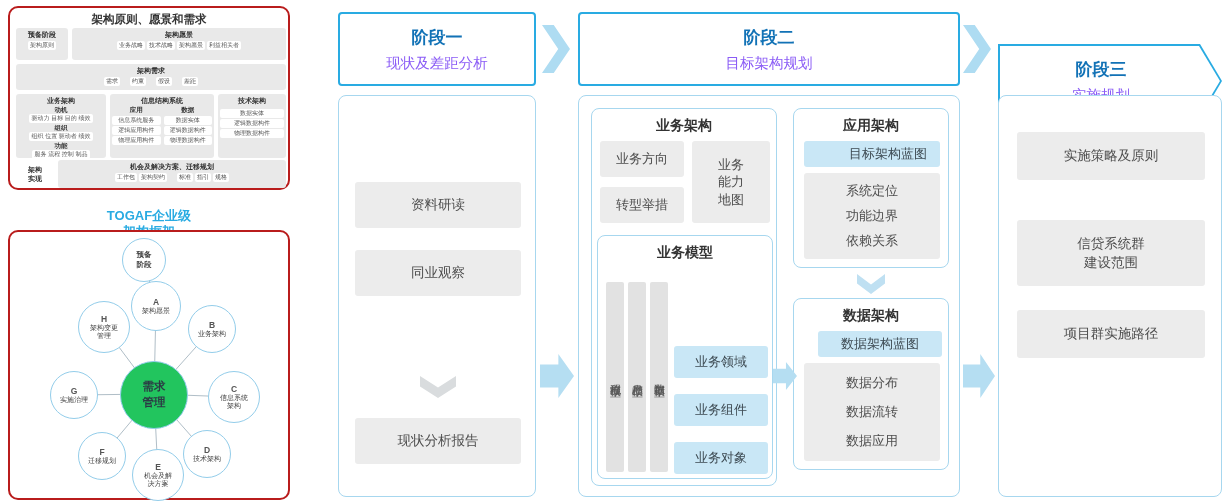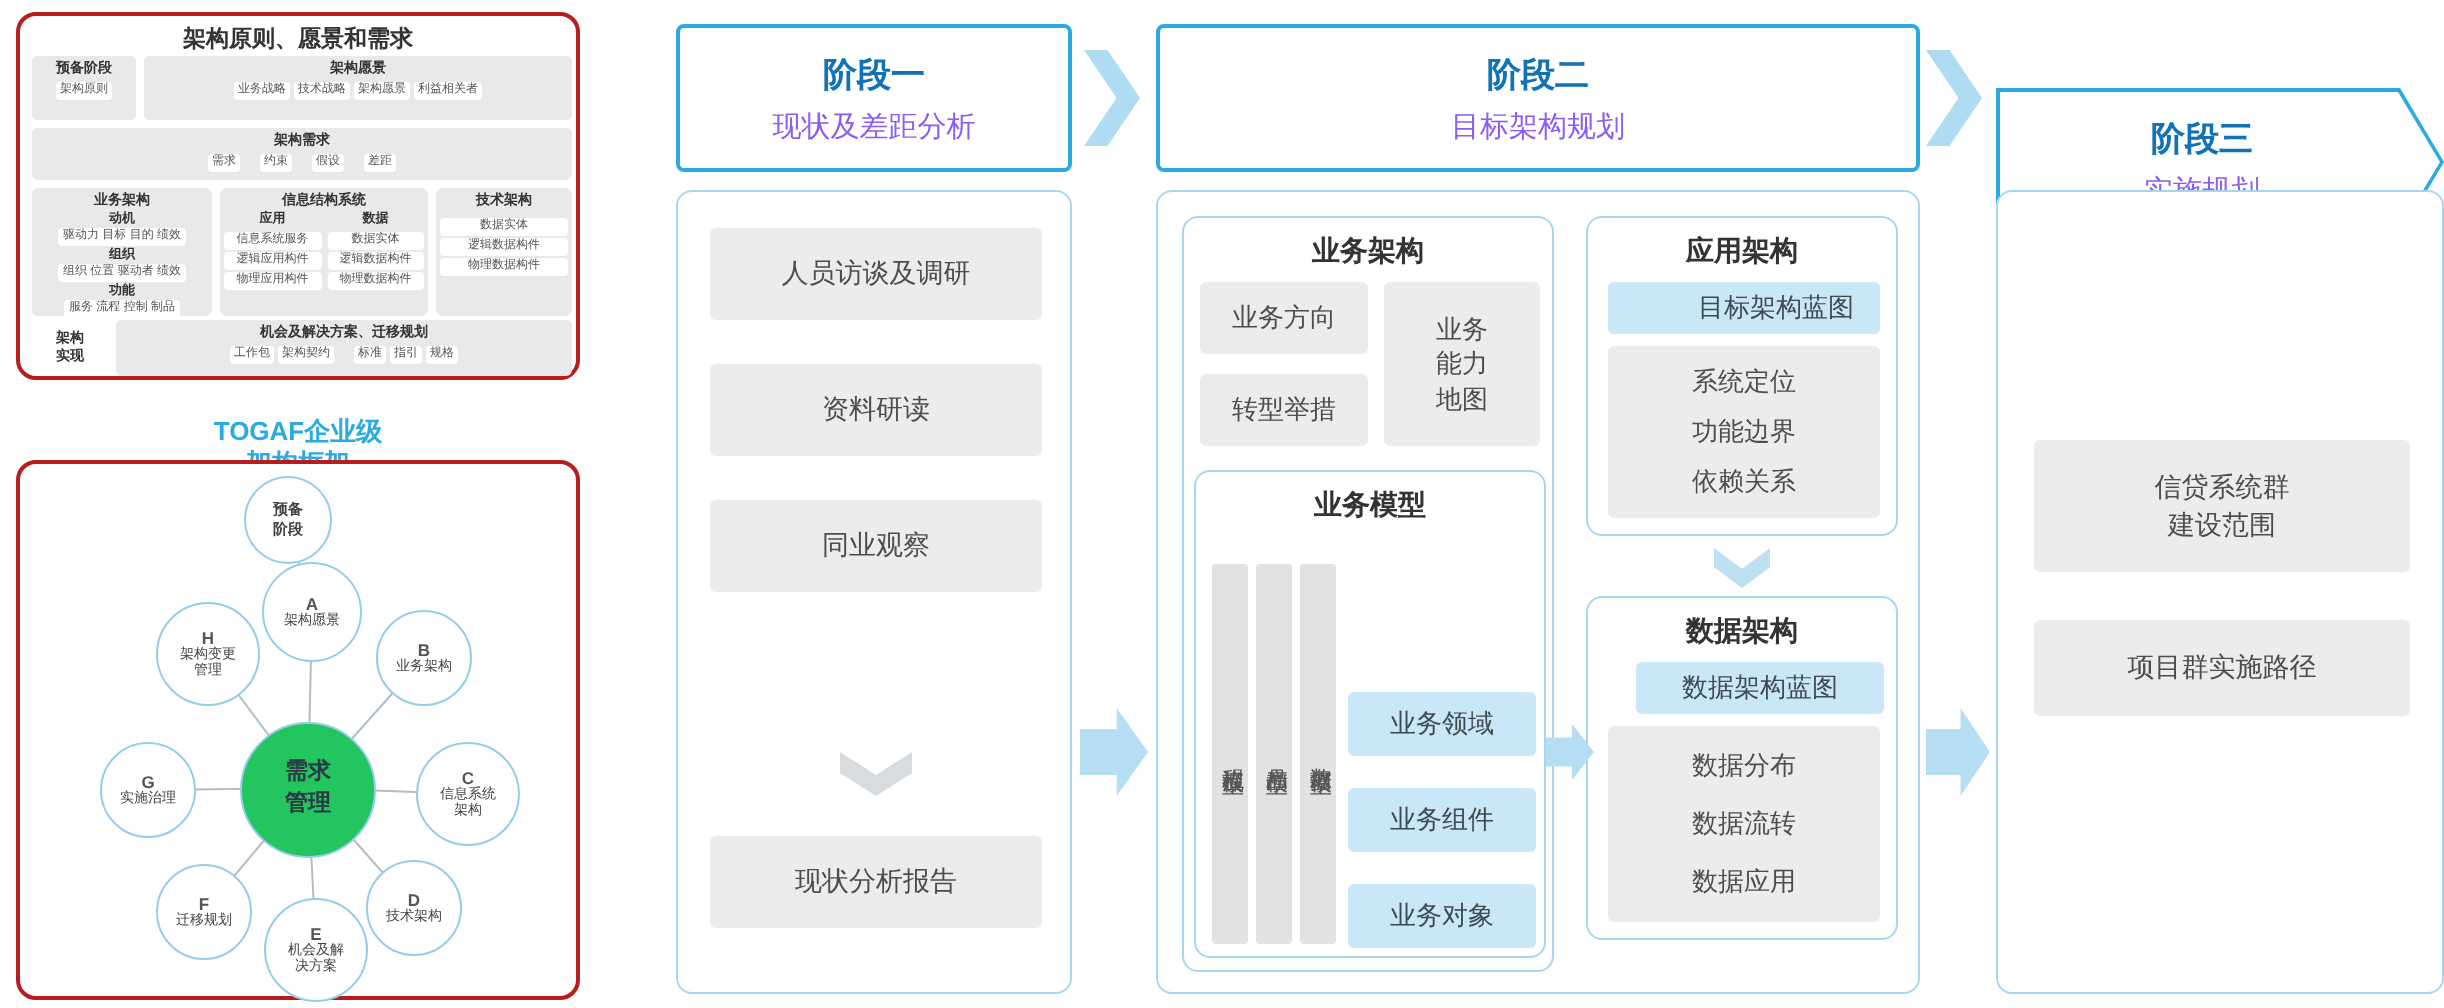--- a/index.html
+++ b/index.html
@@ -235,21 +235,20 @@
   <div class="abs" style="left:998px; top:12px; width:224px; height:74px;margin-top:32px;">
     <div class="p3-outer"></div>
     <div class="p3-inner"></div>
     <div class="p3-text">
       <div class="phase-title">阶段三</div>
       <div class="phase-sub">实施规划</div>
     </div>
   </div>
 
   <div class="subpanel" style="left:338px; top:95px; width:198px; height:402px;">
-    <div class="graybox step" style="left:16px; top:18px; width:166px; height:46px;">人员访谈及调研</div>
     <div class="graybox step" style="left:16px; top:86px; width:166px; height:46px;">资料研读</div>
     <div class="graybox step" style="left:16px; top:154px; width:166px; height:46px;">同业观察</div>
     <div class="downchev" style="left:81px; top:280px; width:36px; height:22px;"></div>
     <div class="graybox step" style="left:16px; top:322px; width:166px; height:46px;">现状分析报告</div>
   </div>
 
   <div class="bigarrow" style="left:540px; top:354px; width:34px; height:44px;"></div>
 
   <div class="subpanel" style="left:578px; top:95px; width:382px; height:402px;">
 
@@ -292,18 +291,19 @@
         <span>数据应用</span>
       </div>
     </div>
 
     <div class="bigarrow" style="left:194px; top:266px; width:24px; height:28px;"></div>
   </div>
 
   <div class="bigarrow" style="left:963px; top:354px; width:32px; height:44px;"></div>
 
   <div class="subpanel" style="left:998px; top:95px; width:224px; height:402px;">
+    <div class="graybox step" style="left:18px; top:36px; width:188px; height:48px;">实施策略及原则</div>
     <div class="graybox step prewrap" style="left:18px; top:124px; width:188px; height:66px; line-height:19px;">信贷系统群
 建设范围</div>
     <div class="graybox step" style="left:18px; top:214px; width:188px; height:48px;">项目群实施路径</div>
   </div>
 
 </div>
 
 </body></html>

